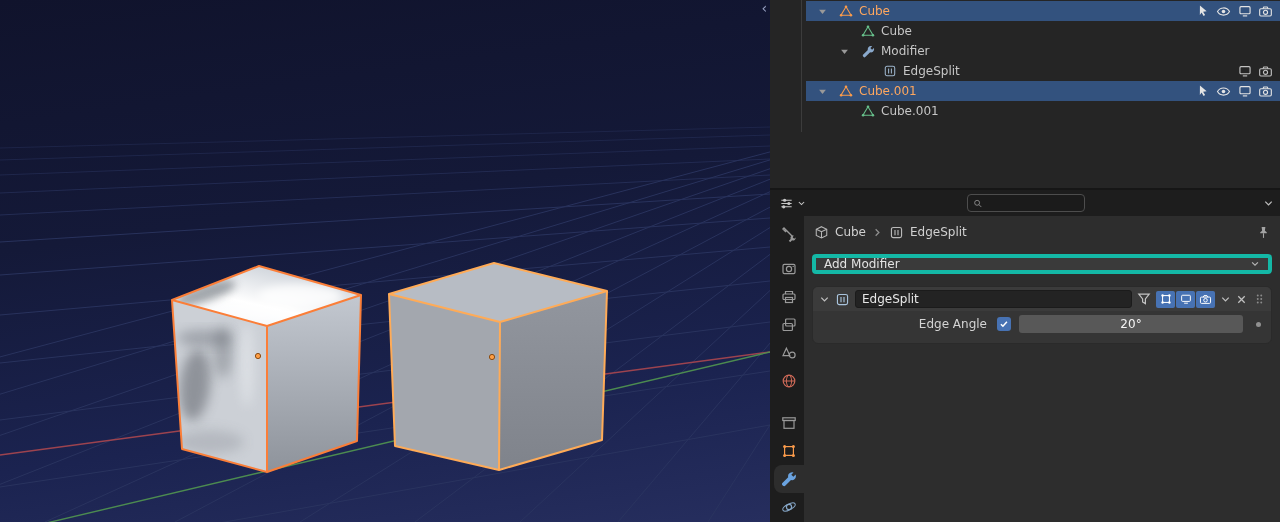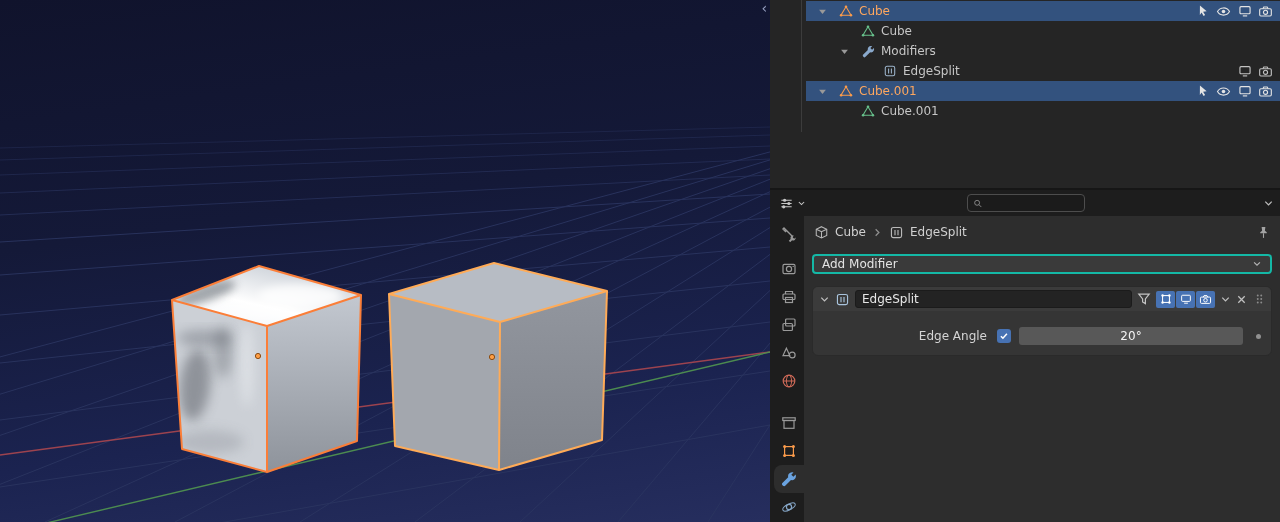--- a/index.html
+++ b/index.html
@@ -48,39 +48,39 @@
           margin-left:4px; border-radius:8px 0 0 8px; cursor:pointer; }
   .ptab.active { background:#2d2d2d; }
   .tgap1 { height:7px; flex:none; } .tgap2 { height:14px; flex:none; }
   .c-world { color:#cf6a58; } .c-obj { color:#fb9b4b; } .c-modact { color:#6aa3e0; } .c-phys { color:#86a7c8; }
 
   .prop-main { flex:1; display:flex; flex-direction:column; min-width:0; }
   .breadcrumb { height:32px; flex:none; display:flex; align-items:center; padding:0 10px; gap:6px; color:#d0d0d0; }
   .bc-ic { color:#b9b9b9; display:flex; } .bc-sep { color:#8f8f8f; display:flex; }
   .bc-pin { margin-left:auto; color:#a3a3a3; cursor:pointer; display:flex; }
 
-  .add-modifier { margin:6px 8px 0; height:20px; flex:none; background:#3a3a3a; border:2px solid #14b8a6;
+  .add-modifier { margin:6px 8px 0; height:20px; flex:none; background:#3a3a3a; border:4px solid #14b8a6;
                   border-radius:4px; display:flex; align-items:center; padding:0 8px; color:#e2e2e2; cursor:pointer; }
   .add-modifier .chev { margin-left:auto; color:#b5b5b5; display:flex; }
 
   .mod-panel { margin:12px 8px 0; background:#353535; border:1px solid #2a2a2a; border-radius:6px; padding-bottom:10px; }
   .mod-header { height:24px; display:flex; align-items:center; gap:5px; padding:0 6px; background:#3b3b3b;
                 border-radius:5px 5px 0 0; }
   .mh-chev { color:#c0c0c0; display:flex; cursor:pointer; }
   .mh-icon { color:#a9c4dd; display:flex; }
   .mod-name { flex:1; height:18px; background:#232323; border:1px solid #1b1b1b; border-radius:3px;
               display:flex; align-items:center; padding:0 6px; color:#e6e6e6; cursor:text; }
   .mh-funnel { color:#c4c4c4; display:flex; cursor:pointer; }
   .tglgroup { display:flex; gap:1px; }
   .tgl { width:19px; height:17px; background:#4772b3; border-radius:2px; display:flex; align-items:center;
          justify-content:center; color:#fff; cursor:pointer; }
   .mh-x, .mh-dd { color:#c0c0c0; display:flex; cursor:pointer; }
   .mh-grip { color:#8b8b8b; display:flex; cursor:grab; margin-left:2px; }
 
-  .mod-row { display:flex; align-items:center; margin-top:16px; padding:0 6px; height:18px; }
+  .mod-row { display:flex; align-items:center; margin-top:4px; padding:0 6px; height:18px; }
   .mod-label { width:168px; flex:none; text-align:right; margin-right:10px; color:#d4d4d4; }
   .checkbox { width:14px; height:14px; flex:none; border-radius:3px; display:flex; align-items:center;
               justify-content:center; cursor:pointer; }
   .checkbox.checked { background:#4772b3; color:#fff; }
   .checkbox.unchecked { background:#545454; border:1px solid #3d3d3d; }
   .value-slider { flex:1; height:18px; background:#585858; border-radius:3px; margin:0 8px;
                   display:flex; align-items:center; justify-content:center; color:#f4f4f4; cursor:ew-resize; }
   .cb-label { margin-left:8px; color:#d4d4d4; }
   .anim-dot-wrap { width:14px; flex:none; display:flex; justify-content:center; margin-left:auto; cursor:pointer; }
   .mod-row .anim-dot-wrap.fixed { margin-left:0; }
@@ -373,21 +373,21 @@
           <span class="disc">
               <svg width="9" height="9">
                 <use href="#i-disc"></use>
               </svg>
             </span>
           <span class="oicon" style="color:#8aa9cc">
               <svg width="13" height="13">
                 <use href="#i-wrench"></use>
               </svg>
             </span>
-          <span class="olabel">Modifiers</span>
+          <span class="olabel">Modifier</span>
         </div>
 
         <div class="orow">
           <span class="ind l2"></span>
             <span class="nodisc"></span>
           <span class="oicon" style="color:#9db5cc">
               <svg width="14" height="14">
                 <use href="#i-mod"></use>
               </svg>
             </span>

